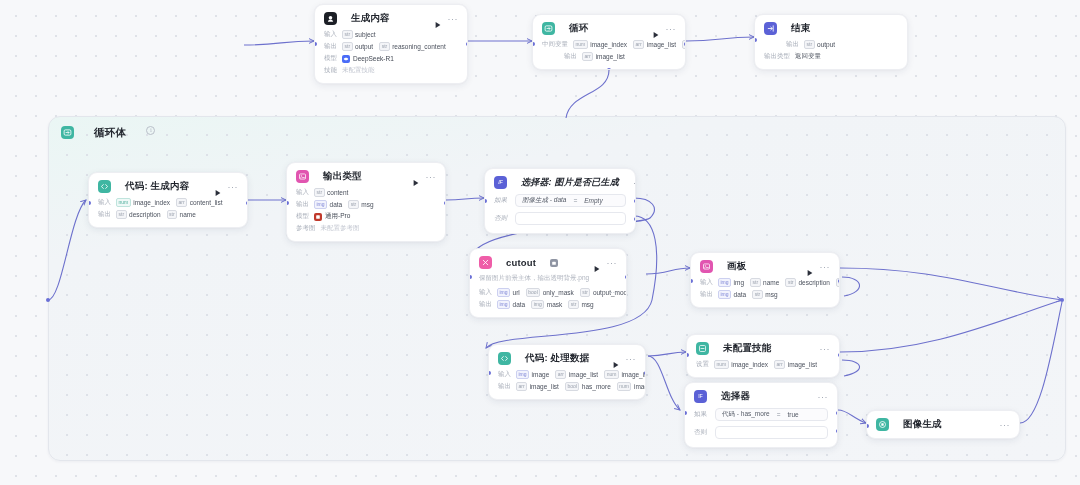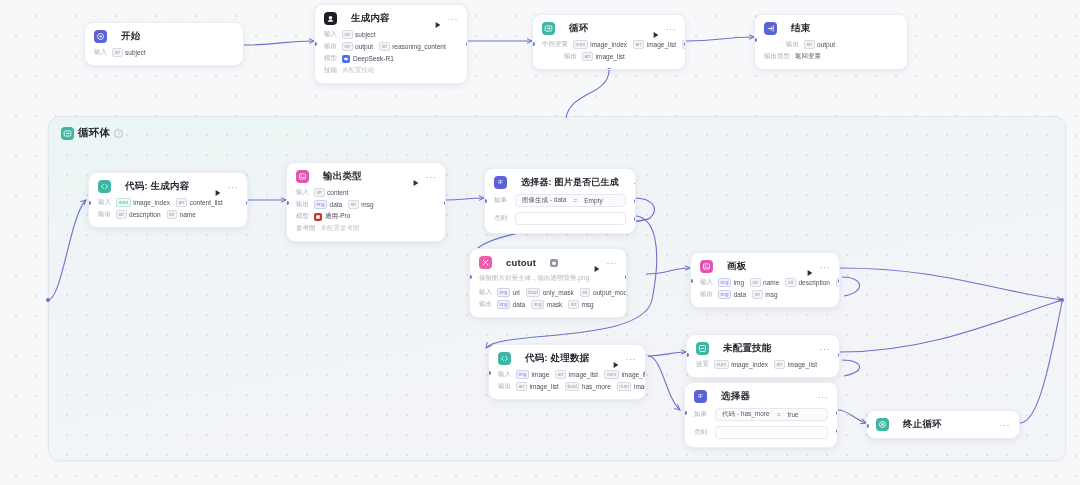--- a/index.html
+++ b/index.html
@@ -28,21 +28,21 @@
     background-image:
       radial-gradient(circle, #dde1e8 1px, transparent 1.1px),
       linear-gradient(168deg, #eaf6f4 0%, #f1f4f7 26%, #f3f5f8 100%);
     background-size: 20px 20px, 100% 100%;
     background-position: 8px 8px, 0 0;
     box-shadow: 0 1px 3px rgba(30,40,70,0.05);
     z-index: 1;
   }
   .loop-body-header {
     position: absolute; top: 9px; left: 12px;
-    display: flex; align-items: center; gap: 4px;
+    display: flex; gap: 20px;
   }
   .loop-body-title { font-size: 10.5px; color: #22262e; font-weight: 700; letter-spacing: .3px; }
   .info-dot {
     width: 9px; height: 9px; border-radius: 50%;
     border: 1px solid #b9bfc9; color: #b9bfc9;
     font-size: 7px; line-height: 7px; text-align: center;
     font-family: "Liberation Serif", serif;
   }
 
   
@@ -178,43 +178,20 @@
         <svg width="9" height="9" viewBox="0 0 12 12">
             <rect x="1.5" y="2.5" width="9" height="7" rx="1.6" fill="none" stroke="#fff" stroke-width="1.1"></rect>
             <path d="M4 6h4M6.6 4.6L8 6 6.6 7.4" stroke="#fff" stroke-width="1" fill="none" stroke-linecap="round"></path>
           </svg>
       </span>
       <span class="loop-body-title">循环体</span>
       <span class="info-dot">i</span>
     </div>
   </div>
 
-  <div class="node" style="left:84px; top:22px; width:160px;">
-    <div class="node-head">
-      <span class="node-icon" style="background:#5b61d6;">
-        <svg width="9" height="9" viewBox="0 0 12 12">
-            <circle cx="6" cy="6" r="4" fill="none" stroke="#fff" stroke-width="1.1"></circle>
-            <path d="M4.6 6h3M6.2 4.6L7.6 6 6.2 7.4" stroke="#fff" stroke-width="1" fill="none" stroke-linecap="round"></path>
-          </svg>
-      </span>
-      <span class="node-title">开始</span>
-    </div>
-    <div class="rows">
-      <div class="row">
-        <span class="row-label">输入</span>
-        <span class="chips">
-          <span class="chip">
-            <span class="vtype">str</span>
-            <span class="chip-text">subject</span>
-          </span>
-        </span>
-      </div>
-    </div>
-
-  </div>
 
   <div class="node" style="left:314px; top:4px; width:154px;">
     <div class="node-head">
       <span class="node-icon" style="background:#1c1f26;">
         <svg width="9" height="9" viewBox="0 0 12 12">
             <circle cx="6" cy="5" r="2.4" fill="#fff"></circle>
             <path d="M2.4 10.2c.7-1.9 2-2.8 3.6-2.8s2.9.9 3.6 2.8z" fill="#fff"></path>
           </svg>
       </span>
       <span class="node-title">生成内容</span>
@@ -457,21 +434,21 @@
       </div>
       <div class="row">
         <span class="row-label">参考图</span>
         <span class="row-label muted">未配置参考图</span>
       </div>
     </div>
     <span class="port l" style="top:38px;margin-top:0;"></span>
     <span class="port r" style="top:38px;margin-top:0;"></span>
   </div>
 
-  <div class="node" style="left:484px; top:168px; width:152px;">
+  <div class="node" style="left:484px; top:168px; width:152px;font-style:italic;">
     <div class="node-head">
       <span class="node-icon" style="background:#5b61d6;">
         <svg width="9" height="9" viewBox="0 0 12 12">
             <text x="6" y="8.6" font-size="7" font-family="Liberation Sans, sans-serif" fill="#fff" text-anchor="middle">IF</text>
           </svg>
       </span>
       <span class="node-title" style="font-size:9px;">选择器: 图片是否已生成</span>
       <span class="head-right">
         <span class="dots-ic">···</span>
       </span>
@@ -736,21 +713,21 @@
   </div>
 
   <div class="node" style="left:866px; top:410px; width:154px; padding-bottom:7px;">
     <div class="node-head">
       <span class="node-icon" style="background:#3fb6a2;">
         <svg width="9" height="9" viewBox="0 0 12 12">
             <circle cx="6" cy="6" r="4" fill="none" stroke="#fff" stroke-width="1.1"></circle>
             <rect x="4.4" y="4.4" width="3.2" height="3.2" rx=".6" fill="#fff"></rect>
           </svg>
       </span>
-      <span class="node-title">终止循环</span>
+      <span class="node-title">图像生成</span>
       <span class="head-right">
         <span class="dots-ic">···</span>
       </span>
     </div>
     <span class="port l" style="top:13px;margin-top:0;"></span>
   </div>
 
   <span class="free-port" style="left:46px; top:298px;"></span>
   <span class="free-port" style="left:1060px; top:298px;"></span>
 

